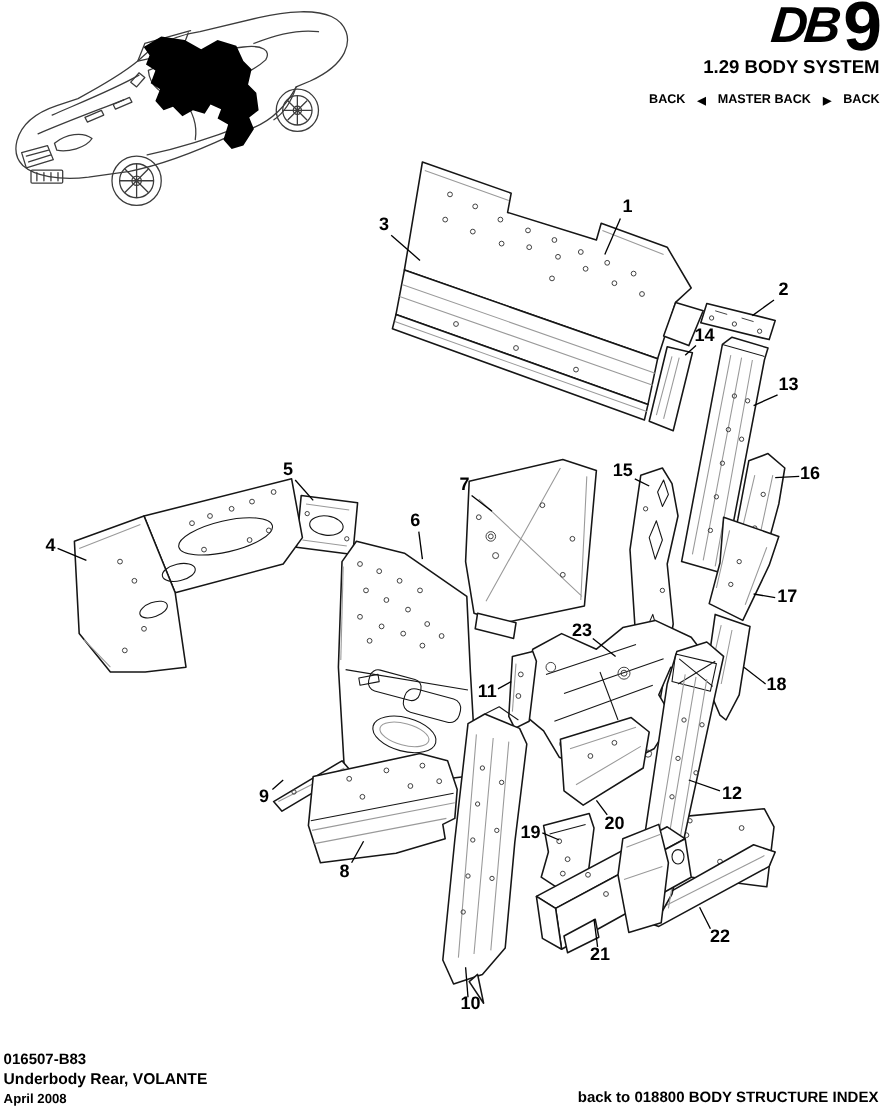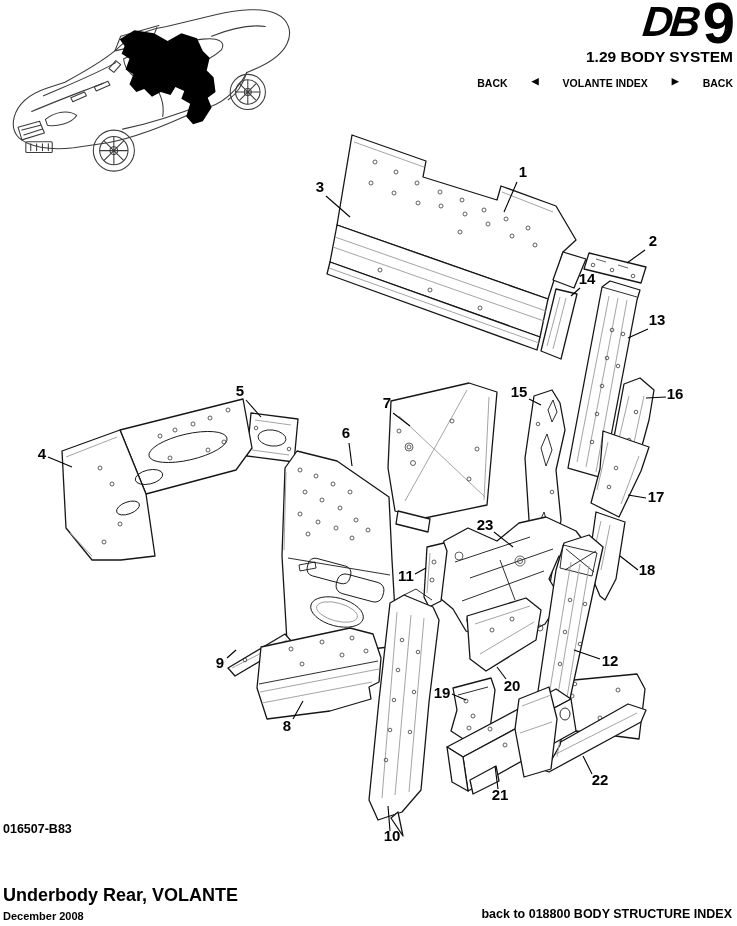--- a/index.html
+++ b/index.html
@@ -7,40 +7,40 @@
         font-family:"Liberation Sans",sans-serif;color:#000;}
   
   .car{position:absolute;left:2px;top:2px;width:298px;height:176px;}
   .brand{position:absolute;top:0;right:4px;text-align:right;}
   .logo{line-height:1;white-space:nowrap;margin-top:-6px;}
   .logo .db{display:inline-block;font-weight:bold;font-style:italic;font-size:42px;
             letter-spacing:-3px;transform:skewX(-6deg);}
   .logo .nine{display:inline-block;font-weight:bold;font-size:58px;letter-spacing:-2px;
               margin-left:5px;vertical-align:-7px;}
   .sys{font-size:15.5px;font-weight:bold;margin-top:-4px;}
-  .nav{margin-top:11px;font-size:10.5px;font-weight:bold;display:flex;gap:24px;
-       justify-content:flex-end;align-items:flex-start;}
+  .nav{margin-top:11px;font-size:10.5px;font-weight:bold;display:flex;gap:10px;
+       justify-content:flex-end;align-items:flex-end;}
   .nav .arrow{font-size:9px;line-height:1;}
   .navlink{cursor:pointer;}
   
   .diagram{position:absolute;left:0;top:0;width:737px;height:926px;}
   .p{fill:#fff;stroke:#161616;stroke-width:1.3;stroke-linejoin:round;}
   .d{fill:none;stroke:#161616;stroke-width:0.9;stroke-linejoin:round;}
   .t{fill:none;stroke:#9a9a9a;stroke-width:0.9;}
   .h{fill:none;stroke:#3a3a3a;stroke-width:0.8;}
   .callout{font-family:"Liberation Sans",sans-serif;font-size:15px;font-weight:bold;
            fill:#000;text-anchor:middle;}
   .leader{stroke:#000;stroke-width:1.1;fill:none;}
   
   .c{fill:none;stroke:#3c3c3c;stroke-width:1.1;stroke-linejoin:round;stroke-linecap:round;}
   .blob{fill:#000;stroke:none;}
   
   .footer-left{position:absolute;left:3px;bottom:3px;line-height:1.2;}
   .fl-doc{font-size:12.5px;font-weight:bold;}
-  .fl-title{font-size:18px;font-weight:bold;margin-top:48px;}
+  .fl-title{font-size:13px;font-weight:bold;}
   .fl-date{font-size:11px;font-weight:bold;margin-top:3px;}
   .footer-right{position:absolute;right:5px;bottom:5px;font-size:12.5px;font-weight:bold;cursor:pointer;}
 </style>
 </head>
 <body>
 
 <div class="page">
 
   <div class="car">
     <svg viewBox="0 0 300 180" width="298" height="176">
@@ -68,21 +68,21 @@
       <path class="blob" d="M118,38 L133,29 L153,32 L167,40 L181,32 L197,37 L203,50 L210,57 L207,70 L214,77 L216,92 L208,98 L212,108 L203,122 L193,125 L186,117 L190,104 L181,99 L184,91 L175,87 L170,95 L160,92 L151,97 L143,89 L135,92 L128,84 L132,74 L124,69 L128,58 L120,53 L123,45 Z"></path>
     </svg>
   </div>
 
   <div class="brand">
     <div class="logo"><span class="db">DB</span><span class="nine">9</span></div>
     <div class="sys">1.29 BODY SYSTEM</div>
     <div class="nav">
       <span class="navlink">BACK</span>
       <span class="arrow">◀</span>
-      <span class="navlink">VOLANTE INDEX</span>
+      <span class="navlink">MASTER BACK</span>
       <span class="arrow">▶</span>
       <span class="navlink">BACK</span>
     </div>
   </div>
 
   <svg class="diagram" viewBox="0 0 737 926">
 
     <g>
       <path class="p" d="M352,135 L426,161 L423,177 L497,200 L501,186 L556,206 L576,240 L563,252 L548,299 L337,225 Z"></path>
       <path class="t" d="M354,142 L424,167 M502,192 L553,212"></path>
@@ -386,17 +386,17 @@
         <line x1="592" y1="774" x2="583" y2="756" class="leader"></line>
         <text x="600" y="785" class="callout">22</text>
         <line x1="494" y1="532" x2="513" y2="547" class="leader"></line>
         <text x="485" y="530" class="callout">23</text>
       </g>
   </svg>
 
   <div class="footer-left">
     <div class="fl-doc">016507-B83</div>
     <div class="fl-title">Underbody Rear, VOLANTE</div>
-    <div class="fl-date">December 2008</div>
+    <div class="fl-date">April 2008</div>
   </div>
   <div class="footer-right">back to 018800 BODY STRUCTURE INDEX</div>
 
 </div>
 
 </body></html>

